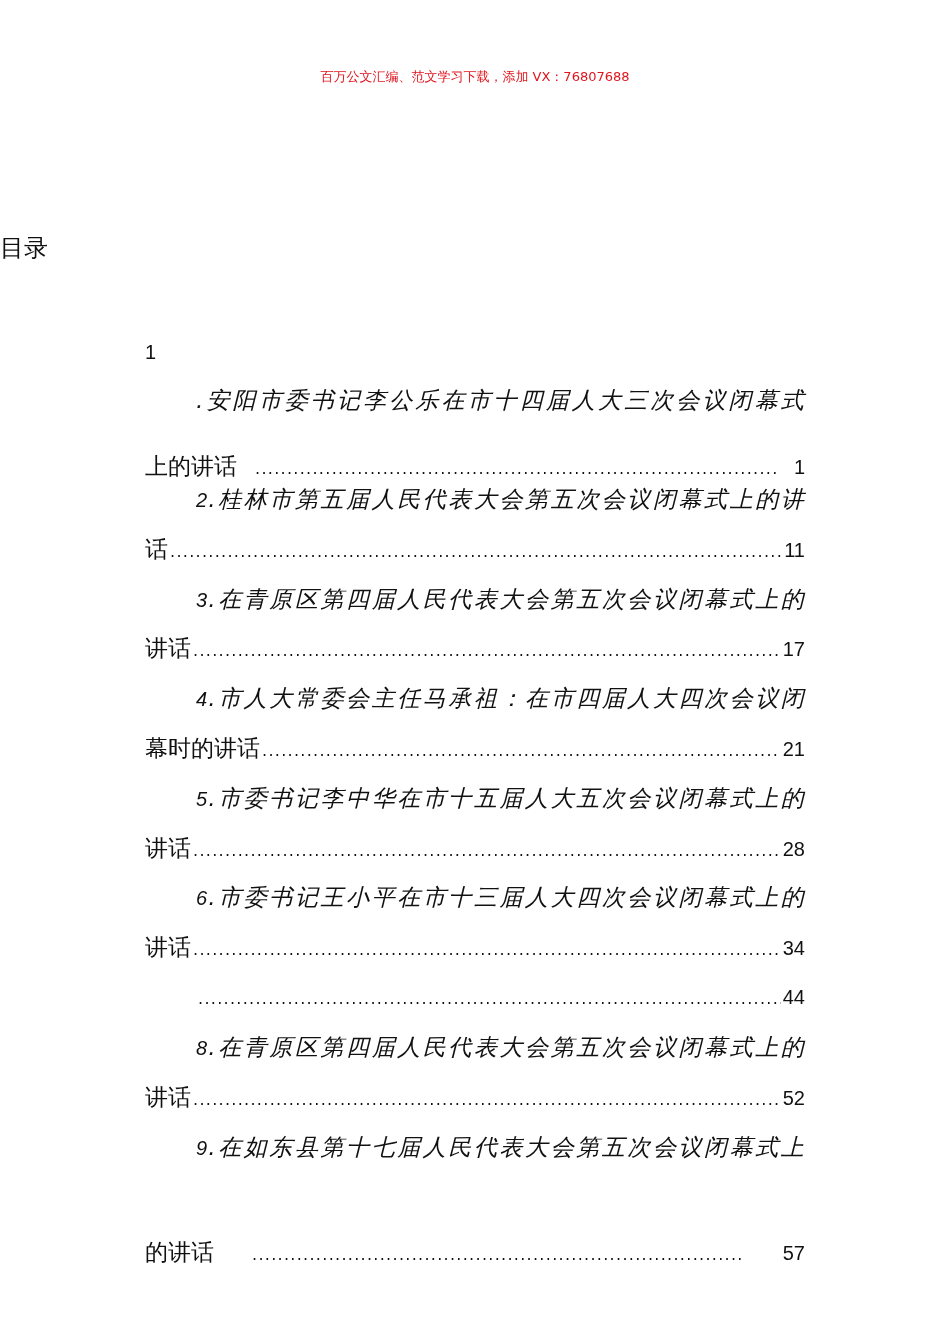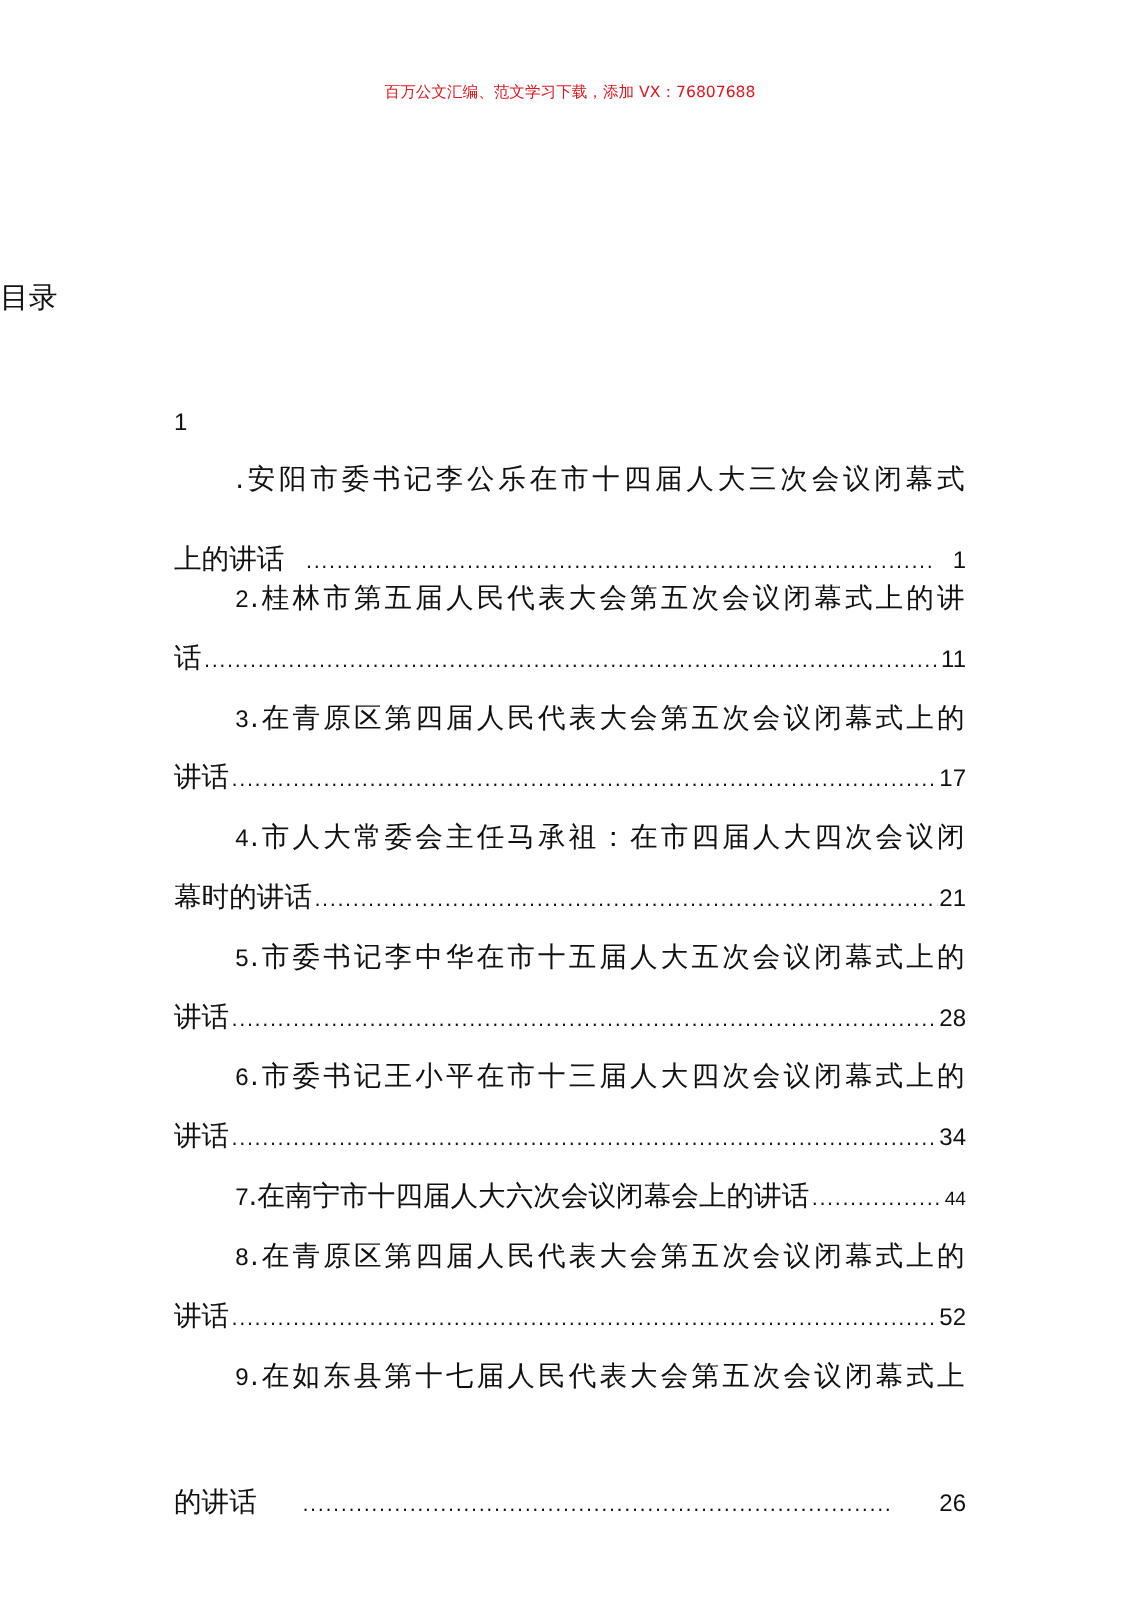--- a/index.html
+++ b/index.html
@@ -48,20 +48,21 @@
       line-height: 36px;
       white-space: nowrap;
       color: #111111;
     }
     .toc-line.indent {
       padding-left: 51px;
       width: 609px;
       text-align: justify;
       text-align-last: justify;
       letter-spacing: 1.2px;
+      font-style: italic;
     }
     .toc-line.leader {
       display: flex;
       align-items: baseline;
     }
     .toc-line.leader .lead-text {
       flex: 0 0 auto;
     }
     .toc-line.leader .dots {
       flex: 1 1 auto;
@@ -149,36 +150,35 @@
   <div class="toc-line indent" style="top:879px;">
     <span class="num">6</span><span>.市委书记王小平在市十三届人大四次会议闭幕式上的</span>
   </div>
   <div class="toc-line leader" style="top:929px;">
     <span class="lead-text">讲话</span>
     <span class="dots">...........................................................................................................................................................</span>
     <span class="page">34</span>
   </div>
 
   <div class="toc-line inline-leader" style="top:979px;">
-    <span class="lead-text"><span class="num">7</span><span>.在南宁市十四届人大六次会议闭幕会上的讲话</span></span>
     <span class="dots" style="flex:1 1 auto; overflow:hidden; white-space:nowrap; font-size:16px; letter-spacing:1.3px; margin:0 2px;">...........................................................................................................................................................</span>
-    <span class="page" style="font-family:'Liberation Sans',sans-serif; font-size:16px;text-align:right;">44</span>
+    <span class="page" style="font-family:'Liberation Sans',sans-serif; font-size:20px;text-align:right;">44</span>
   </div>
 
   <div class="toc-line indent" style="top:1029px;">
     <span class="num">8</span><span>.在青原区第四届人民代表大会第五次会议闭幕式上的</span>
   </div>
   <div class="toc-line leader" style="top:1079px;">
     <span class="lead-text">讲话</span>
     <span class="dots">...........................................................................................................................................................</span>
     <span class="page">52</span>
   </div>
 
   <div class="toc-line indent" style="top:1129px;">
     <span class="num">9</span><span>.在如东县第十七届人民代表大会第五次会议闭幕式上</span>
   </div>
   <div class="toc-line leader" style="top:1234px;gap:36px;">
     <span class="lead-text">的讲话</span>
     <span class="dots">...........................................................................................................................................................</span>
-    <span class="page">26</span>
+    <span class="page">57</span>
   </div>
 
 </div>
 
 </body></html>

